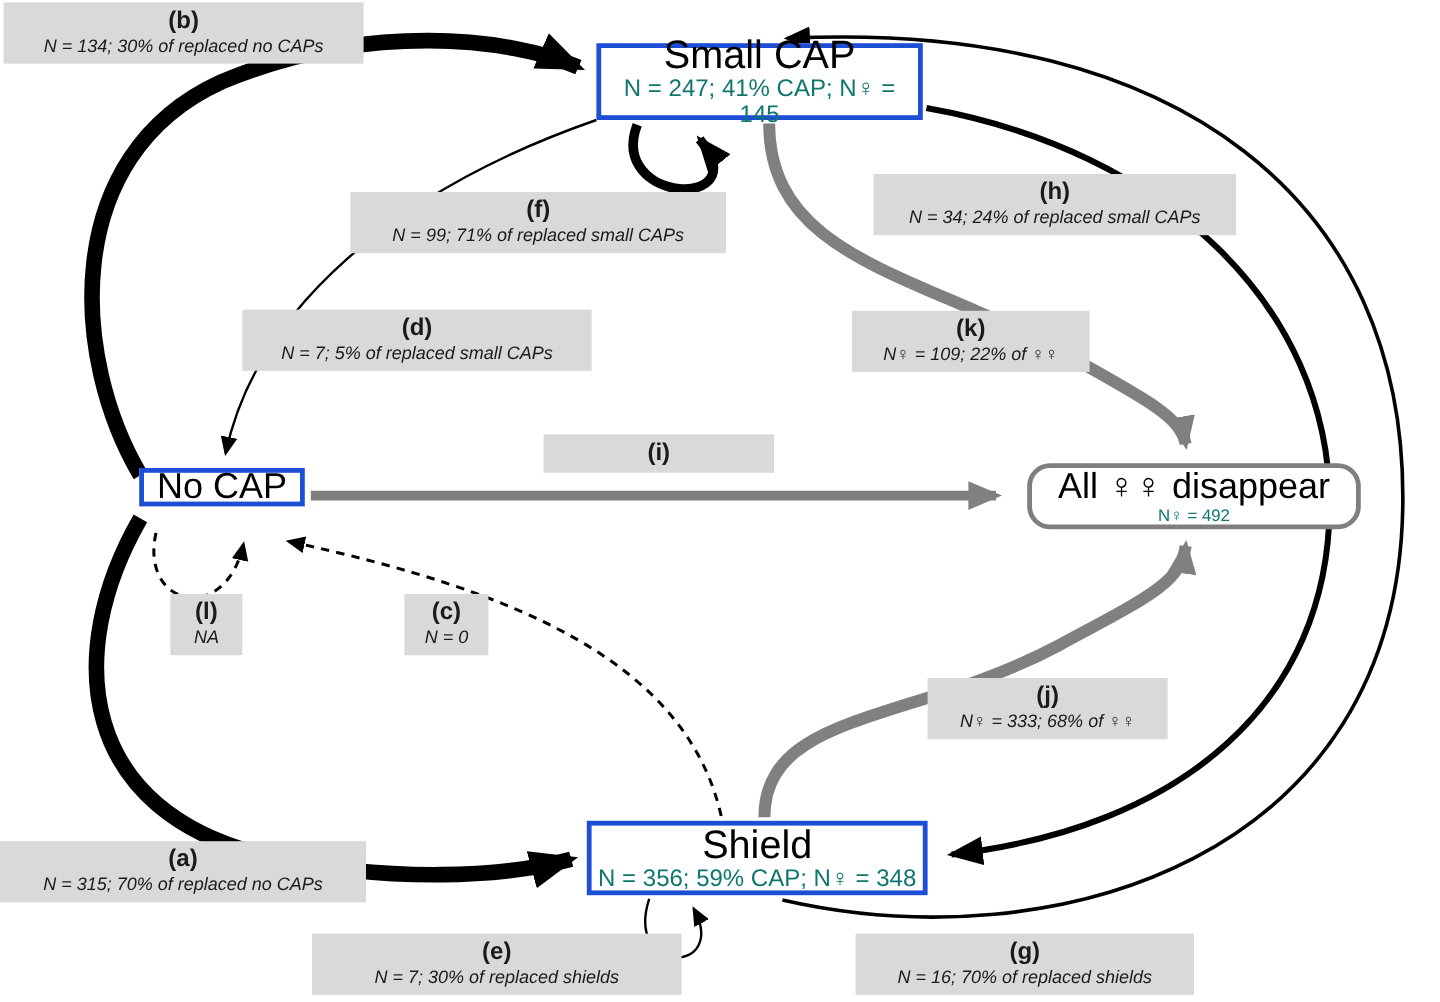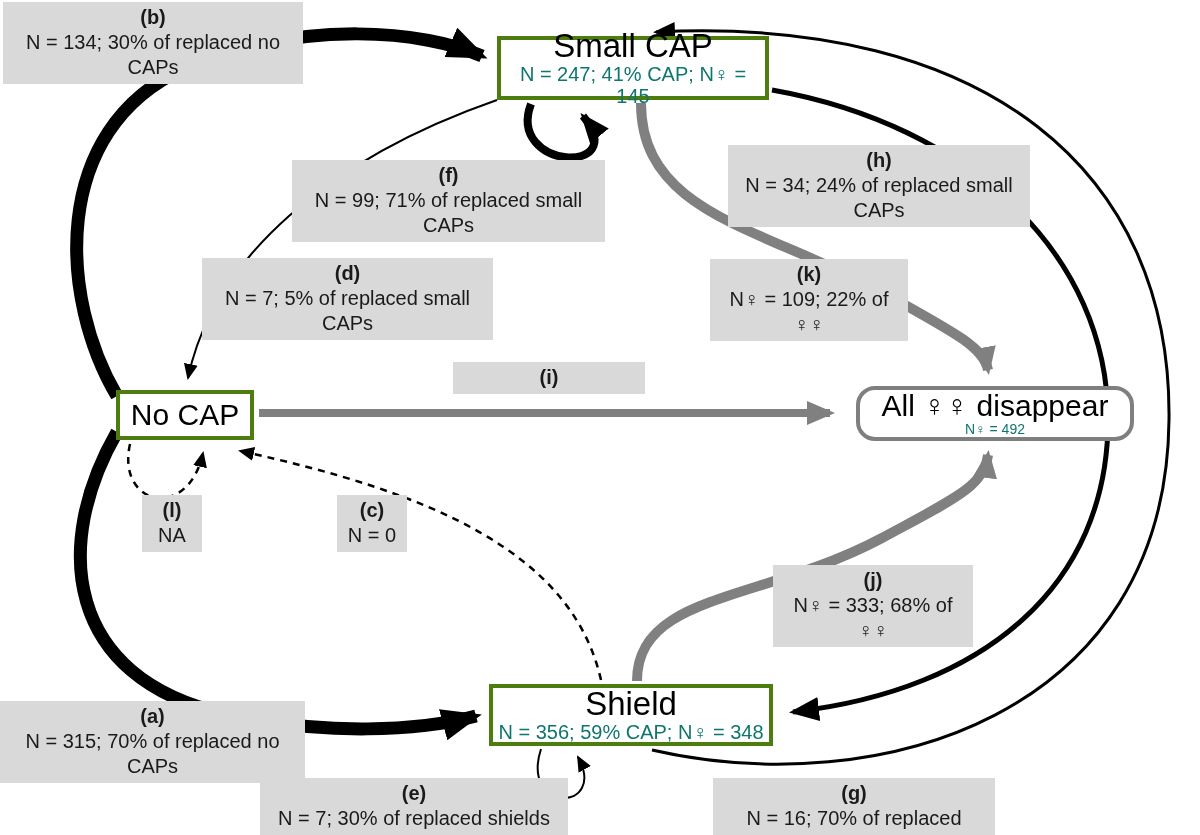--- a/index.html
+++ b/index.html
@@ -2,33 +2,33 @@
 <html><head>
 <meta charset="utf-8">
 <style>
   html,body{margin:0;padding:0;background:#ffffff;}
   #stage{
     position:relative;width:1200px;height:835px;overflow:hidden;
     font-family:"Liberation Sans", sans-serif;background:#ffffff;
   }
   #arrows{position:absolute;left:0;top:0;width:1200px;height:835px;}
   .node{
-    position:absolute;background:#ffffff;border:4px solid #4d7c0f;
+    position:absolute;background:#ffffff;border:4px solid #1d4ed8;
     display:flex;flex-direction:column;align-items:center;justify-content:center;
     text-align:center;box-sizing:border-box;
   }
   .node .title{color:#000;line-height:1.05;}
   .node .stats{color:#0f766e;line-height:1.1;}
   .node.gray-border{border-color:#7f7f7f;border-radius:19px;}
   .elabel{
     position:absolute;background:#d9d9d9;color:#1a1a1a;text-align:center;
     box-sizing:border-box;padding:3px 6px 4px 6px;line-height:1.25;
   }
   .elabel .tag{font-weight:bold;font-size:20px;}
-  .elabel .val{font-size:20px;}
+  .elabel .val{font-size:15px;font-style:italic;}
 </style>
 </head>
 <body>
 
 <div id="stage">
 
   <svg id="arrows" viewBox="0 0 1200 835" xmlns="http://www.w3.org/2000/svg">
     <defs>
       <marker id="m-xl" markerWidth="44" markerHeight="36" refX="34" refY="16" orient="auto" markerUnits="userSpaceOnUse">
         <path d="M0,0 L40,16 L0,32 z" fill="#000000"></path>
@@ -70,21 +70,21 @@
     <path d="M 130,444 C 116,506 188,522 203,453" fill="none" stroke="#000000" stroke-width="2.5" stroke-dasharray="7 6" marker-end="url(#m-sm)"></path>
 
     <path d="M 601,680 C 572,552 430,492 240,451" fill="none" stroke="#000000" stroke-width="2.5" stroke-dasharray="7 6" marker-end="url(#m-sm)"></path>
   </svg>
 
   <div class="node" style="left:497px;top:36px;width:272px;height:64px;">
     <div class="title" style="font-size:33px;">Small CAP</div>
     <div class="stats" style="font-size:20px;">N = 247; 41% CAP; N♀ = 145</div>
   </div>
 
-  <div class="node" style="left:116px;top:390px;width:138px;height:50px;">
+  <div class="node" style="left:116px;top:390px;width:138px;height:32px;">
     <div class="title" style="font-size:30px;">No CAP</div>
   </div>
 
   <div class="node" style="left:489px;top:684px;width:284px;height:62px;">
     <div class="title" style="font-size:33px;">Shield</div>
     <div class="stats" style="font-size:20px;">N = 356; 59% CAP;  N♀ = 348</div>
   </div>
 
   <div class="node gray-border" style="left:856px;top:386px;width:278px;height:55px;">
     <div class="title" style="font-size:30px;">All ♀♀ disappear</div>

